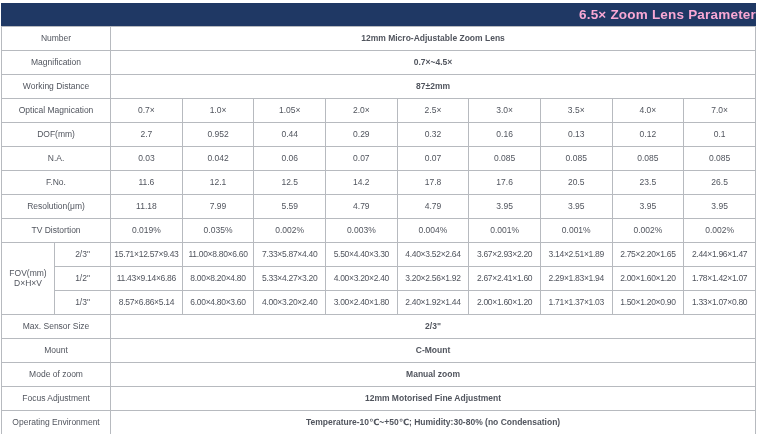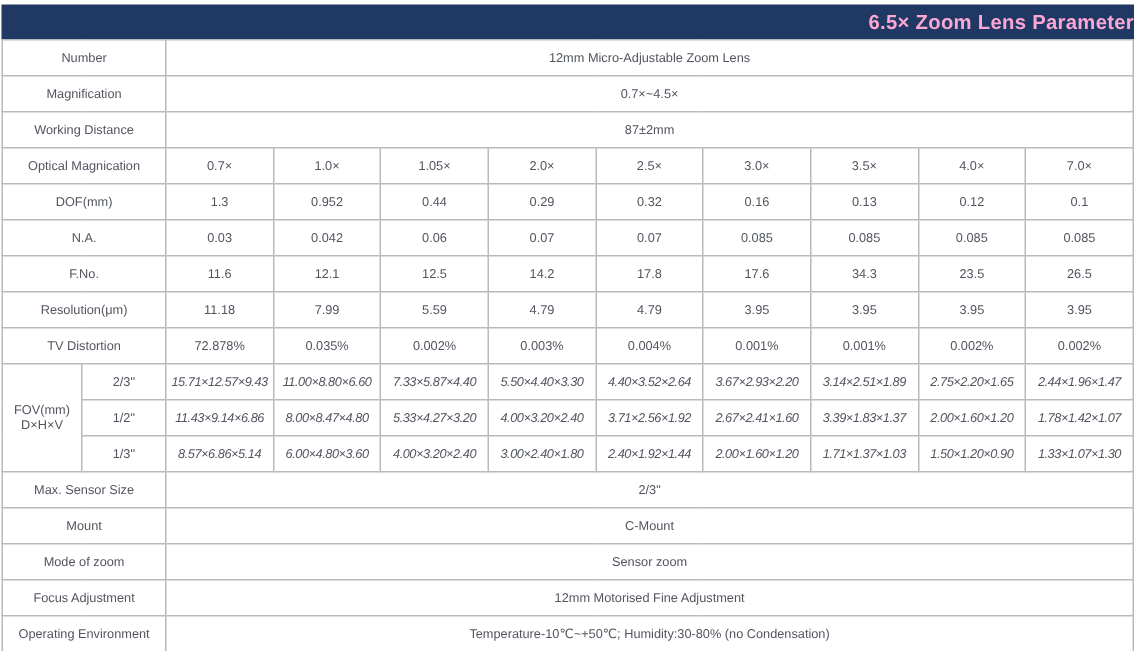--- a/index.html
+++ b/index.html
@@ -23,22 +23,22 @@
     border: 1px solid #b7babf;
     height: 23px;
     text-align: center; vertical-align: middle;
     font-size: 8.5px; line-height: 1.1;
     padding: 0 1px;
     background: #ffffff;
     overflow: hidden; white-space: nowrap;
   }
   td.lbl { font-size: 8.5px; }
   td.fov-group { font-size: 8.5px; line-height: 1.3; white-space: normal; margin-top: 16px; }
-  td.fov-val { font-size: 7.6px; letter-spacing: -0.3px; font-style: italic; }
-  td.merged-val { font-size: 8.5px; }
+  td.fov-val { font-size: 7.6px; letter-spacing: -0.3px; }
+  td.merged-val { font-size: 8.5px; font-weight: bold; }
 </style>
 </head>
 <body>
 
 <div class="wrap">
   <div class="title-bar">
     <span>6.5× Zoom Lens Parameter</span>
   </div>
   <table class="spec">
     <colgroup>
@@ -74,21 +74,21 @@
           <td>1.05×</td>
           <td>2.0×</td>
           <td>2.5×</td>
           <td>3.0×</td>
           <td>3.5×</td>
           <td>4.0×</td>
           <td>7.0×</td>
         </tr>
         <tr>
           <td class="lbl" colspan="2">DOF(mm)</td>
-          <td>1.3</td>
+          <td>2.7</td>
           <td>0.952</td>
           <td>0.44</td>
           <td>0.29</td>
           <td>0.32</td>
           <td>0.16</td>
           <td>0.13</td>
           <td>0.12</td>
           <td>0.1</td>
         </tr>
         <tr>
@@ -104,39 +104,39 @@
           <td>0.085</td>
         </tr>
         <tr>
           <td class="lbl" colspan="2">F.No.</td>
           <td>11.6</td>
           <td>12.1</td>
           <td>12.5</td>
           <td>14.2</td>
           <td>17.8</td>
           <td>17.6</td>
-          <td>34.3</td>
+          <td>20.5</td>
           <td>23.5</td>
           <td>26.5</td>
         </tr>
         <tr>
           <td class="lbl" colspan="2">Resolution(μm)</td>
           <td>11.18</td>
           <td>7.99</td>
           <td>5.59</td>
           <td>4.79</td>
           <td>4.79</td>
           <td>3.95</td>
           <td>3.95</td>
           <td>3.95</td>
           <td>3.95</td>
         </tr>
         <tr>
           <td class="lbl" colspan="2">TV Distortion</td>
-          <td>72.878%</td>
+          <td>0.019%</td>
           <td>0.035%</td>
           <td>0.002%</td>
           <td>0.003%</td>
           <td>0.004%</td>
           <td>0.001%</td>
           <td>0.001%</td>
           <td>0.002%</td>
           <td>0.002%</td>
         </tr>
         <tr>
@@ -151,52 +151,52 @@
           <td class="fov-val">5.50×4.40×3.30</td>
           <td class="fov-val">4.40×3.52×2.64</td>
           <td class="fov-val">3.67×2.93×2.20</td>
           <td class="fov-val">3.14×2.51×1.89</td>
           <td class="fov-val">2.75×2.20×1.65</td>
           <td class="fov-val">2.44×1.96×1.47</td>
         </tr>
         <tr>
           <td class="lbl">1/2"</td>
           <td class="fov-val">11.43×9.14×6.86</td>
-          <td class="fov-val">8.00×8.47×4.80</td>
+          <td class="fov-val">8.00×8.20×4.80</td>
           <td class="fov-val">5.33×4.27×3.20</td>
           <td class="fov-val">4.00×3.20×2.40</td>
-          <td class="fov-val">3.71×2.56×1.92</td>
+          <td class="fov-val">3.20×2.56×1.92</td>
           <td class="fov-val">2.67×2.41×1.60</td>
-          <td class="fov-val">3.39×1.83×1.37</td>
+          <td class="fov-val">2.29×1.83×1.94</td>
           <td class="fov-val">2.00×1.60×1.20</td>
           <td class="fov-val">1.78×1.42×1.07</td>
         </tr>
         <tr>
           <td class="lbl">1/3"</td>
           <td class="fov-val">8.57×6.86×5.14</td>
           <td class="fov-val">6.00×4.80×3.60</td>
           <td class="fov-val">4.00×3.20×2.40</td>
           <td class="fov-val">3.00×2.40×1.80</td>
           <td class="fov-val">2.40×1.92×1.44</td>
           <td class="fov-val">2.00×1.60×1.20</td>
           <td class="fov-val">1.71×1.37×1.03</td>
           <td class="fov-val">1.50×1.20×0.90</td>
-          <td class="fov-val">1.33×1.07×1.30</td>
+          <td class="fov-val">1.33×1.07×0.80</td>
         </tr>
         <tr>
           <td class="lbl" colspan="2">Max. Sensor Size</td>
           <td class="merged-val" colspan="9">2/3"</td>
         </tr>
         <tr>
           <td class="lbl" colspan="2">Mount</td>
           <td class="merged-val" colspan="9">C-Mount</td>
         </tr>
         <tr>
           <td class="lbl" colspan="2">Mode of zoom</td>
-          <td class="merged-val" colspan="9">Sensor zoom</td>
+          <td class="merged-val" colspan="9">Manual zoom</td>
         </tr>
         <tr>
           <td class="lbl" colspan="2">Focus Adjustment</td>
           <td class="merged-val" colspan="9">12mm Motorised Fine Adjustment</td>
         </tr>
         <tr>
           <td class="lbl" colspan="2">Operating Environment</td>
           <td class="merged-val" colspan="9">Temperature-10℃~+50℃; Humidity:30-80% (no Condensation)</td>
         </tr>
       </tbody>

